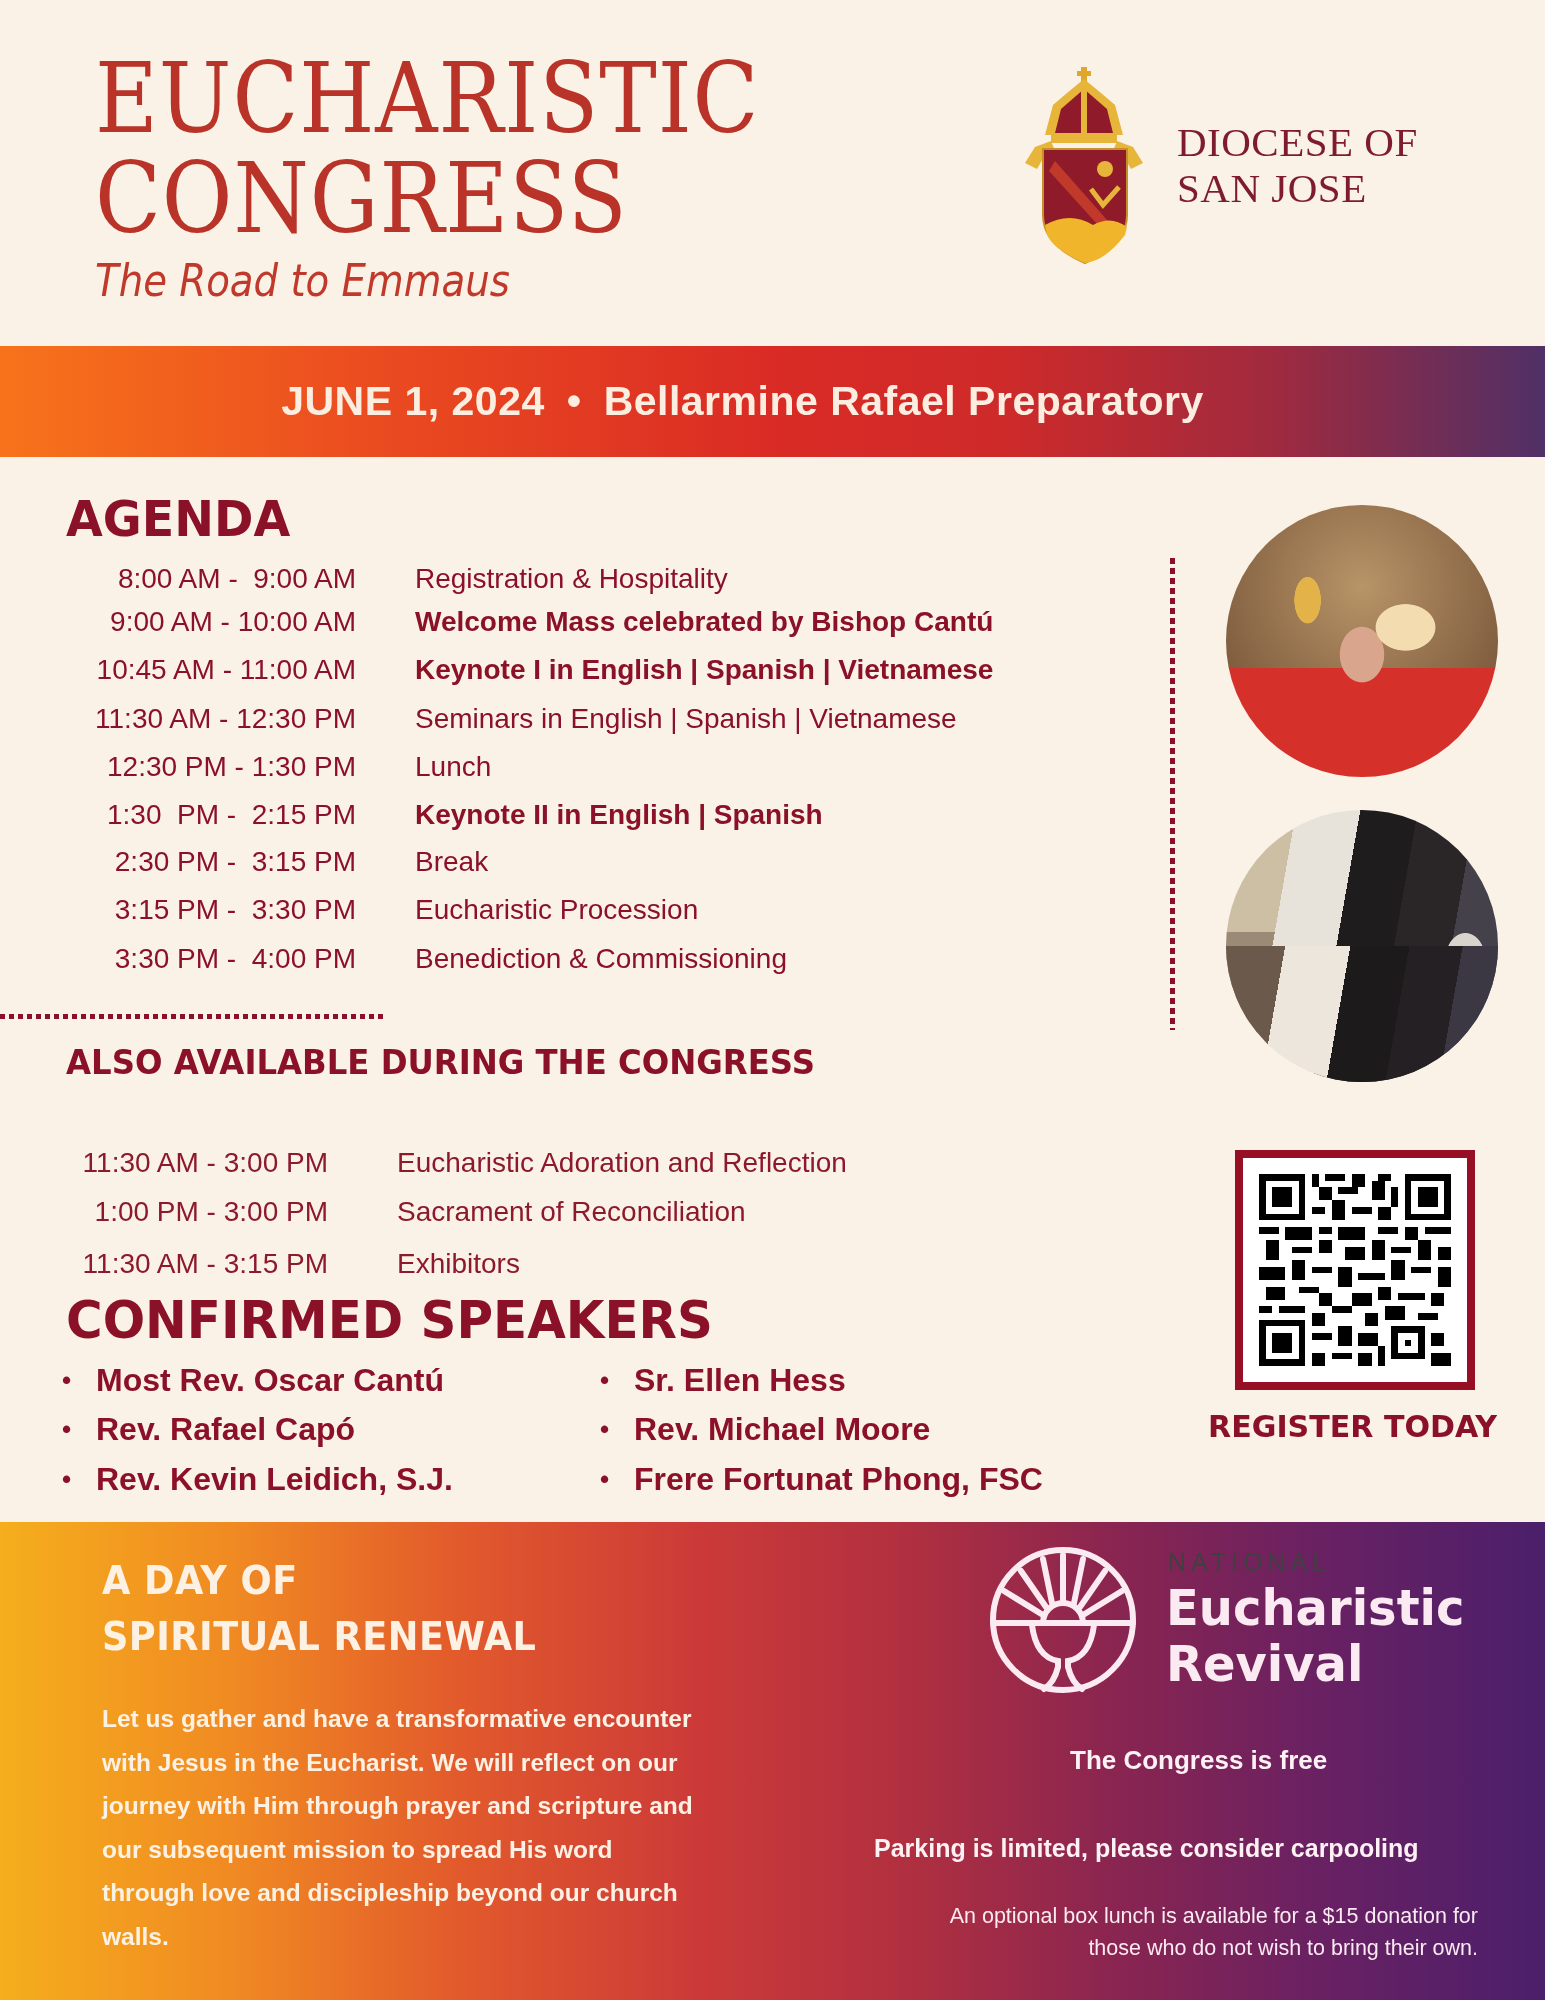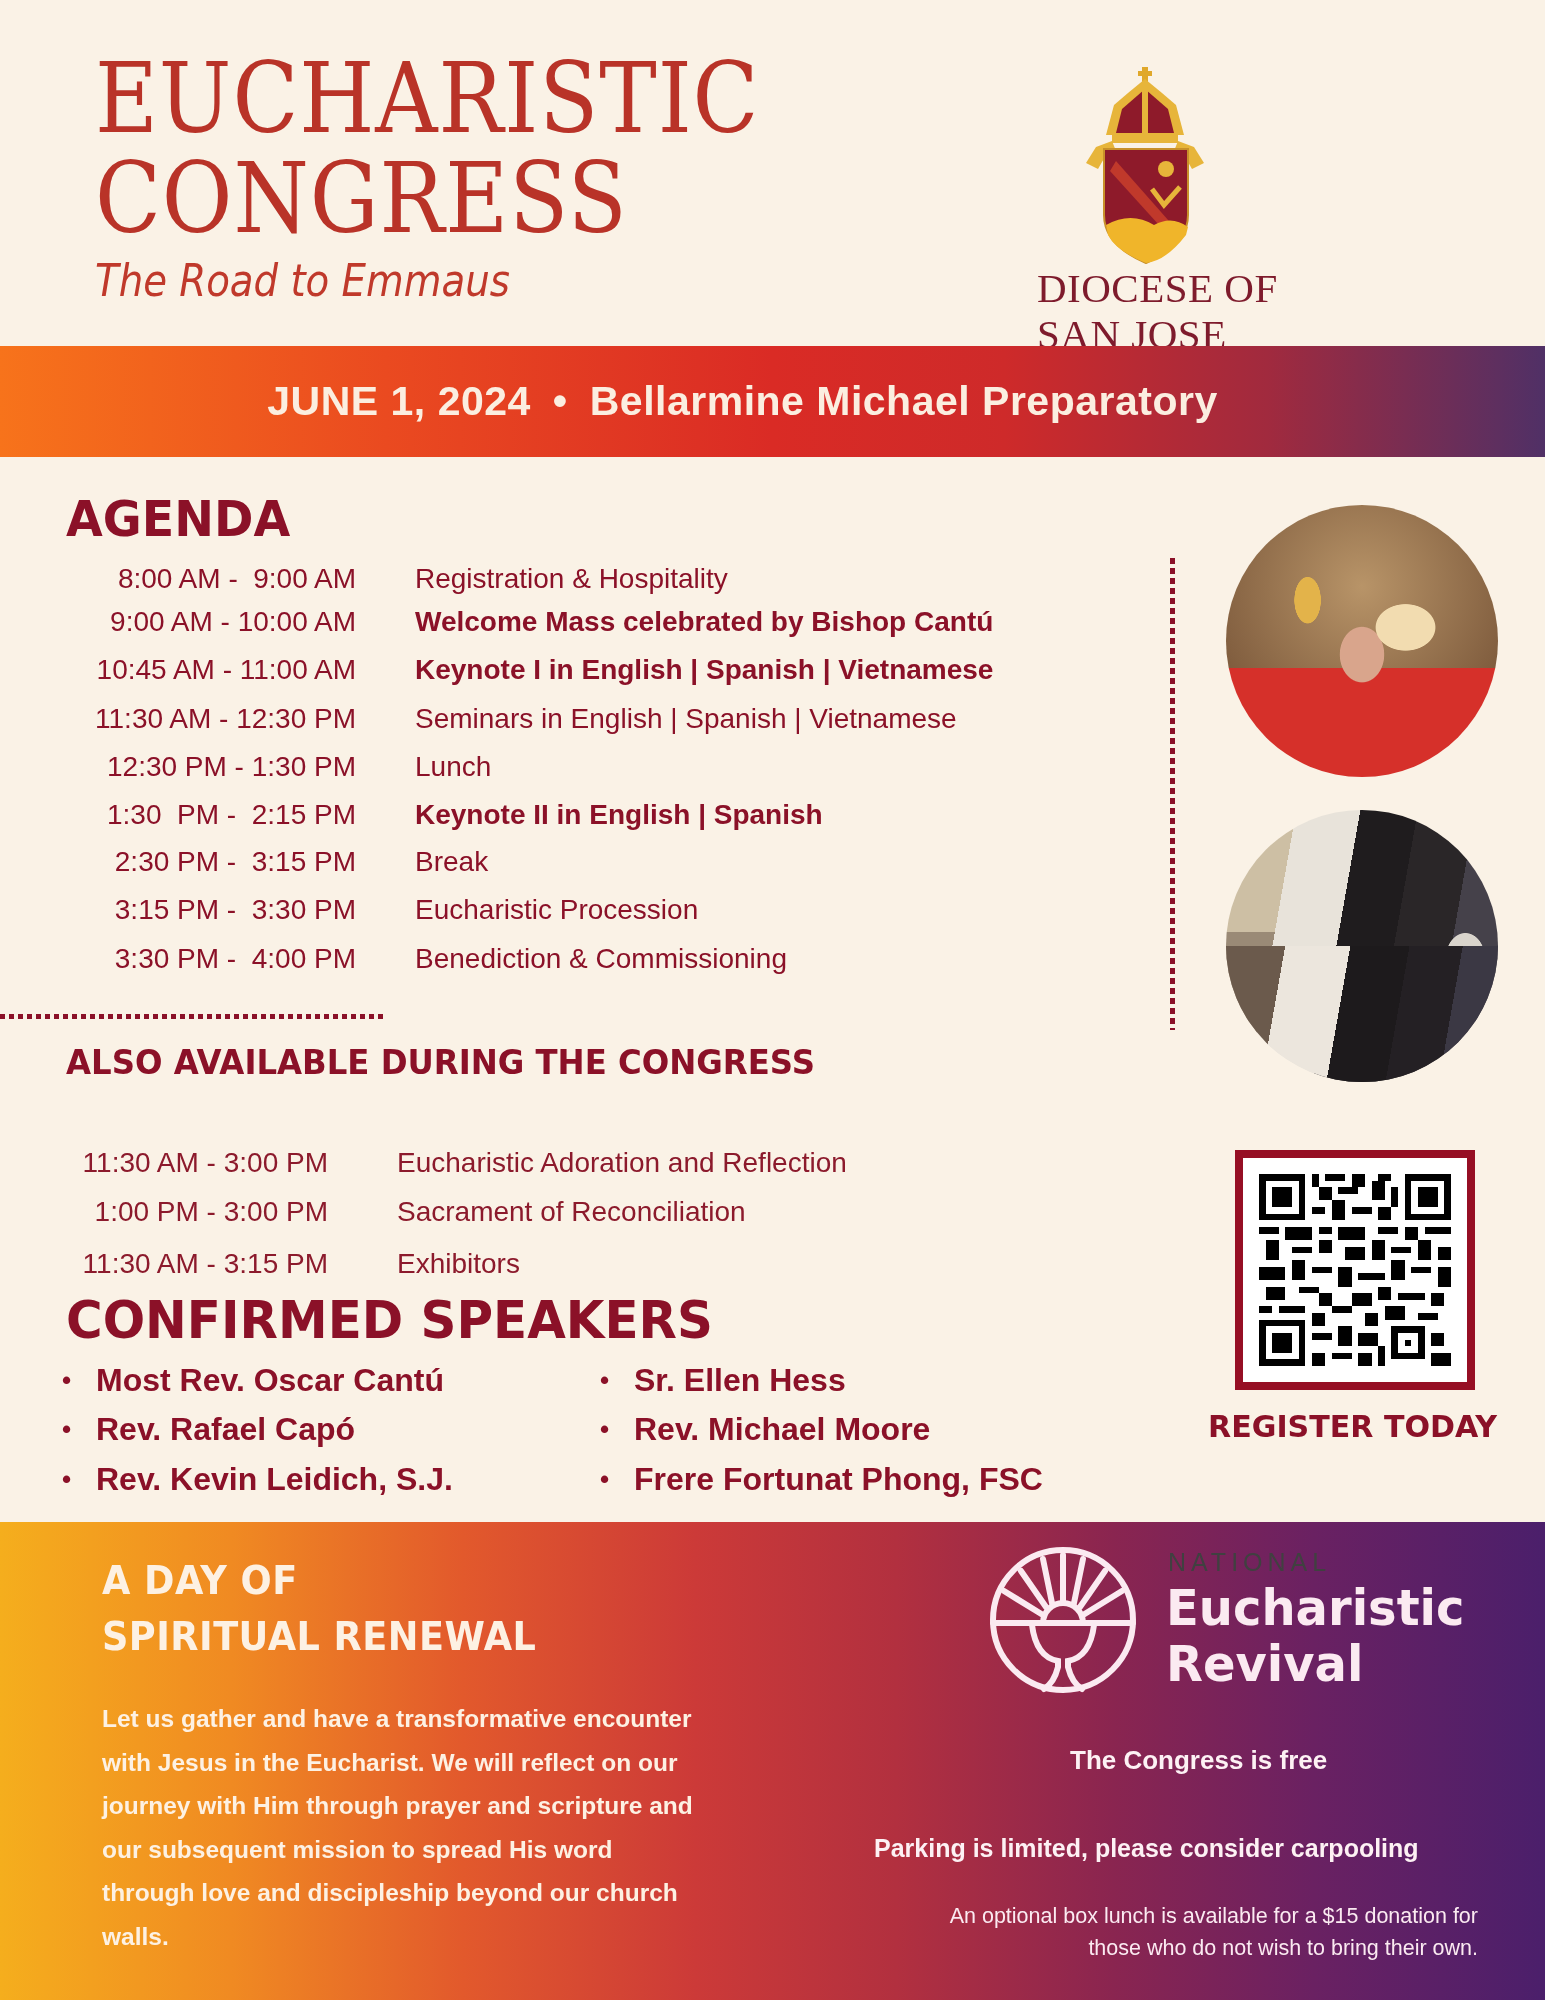--- a/index.html
+++ b/index.html
@@ -22,21 +22,21 @@
     font-style: italic;
     font-weight: normal;
     font-size: 45px;
     color: #c0392b;
     margin-top: 6px;
     transform: scaleX(0.86);
     transform-origin: left center;
     white-space: nowrap;
   }
 
-  .diocese { position: absolute; left: 1015px; top: 65px; display: flex; align-items: center; flex-direction: column; }
+  .diocese { position: absolute; left: 1015px; top: 65px; display: flex; align-items: center; }
   .diocese svg { width: 140px; height: 200px; }
   .diocese-text {
     font-family: "Liberation Serif", serif;
     color: #7e1b2c;
     font-size: 41px;
     line-height: 46px;
     margin-left: 22px;
     letter-spacing: 0.5px;
   }
 
@@ -167,21 +167,21 @@
     <path d="M30 160 Q55 146 78 160 Q96 150 112 162 L110 170 Q90 196 70 198 Q40 186 32 170 Z" fill="#f0b52a"></path>
   </svg>
   <div class="diocese-text">
     <div>DIOCESE OF</div>
     <div>SAN JOSE</div>
   </div>
 </div>
 
 <div class="banner">
   <div class="banner-text">
-    <span>JUNE 1, 2024</span><span class="sep">•</span><span>Bellarmine Michael Preparatory</span>
+    <span>JUNE 1, 2024</span><span class="sep">•</span><span>Bellarmine Rafael Preparatory</span>
   </div>
 </div>
 
 <h2 class="section agenda-title">AGENDA</h2>
 
 <div class="agenda-row" style="top:559px">
   <span class="time">8:00 AM -  9:00 AM</span>
   <span class="event">Registration &amp; Hospitality</span>
 </div>
 <div class="agenda-row" style="top:602px">

